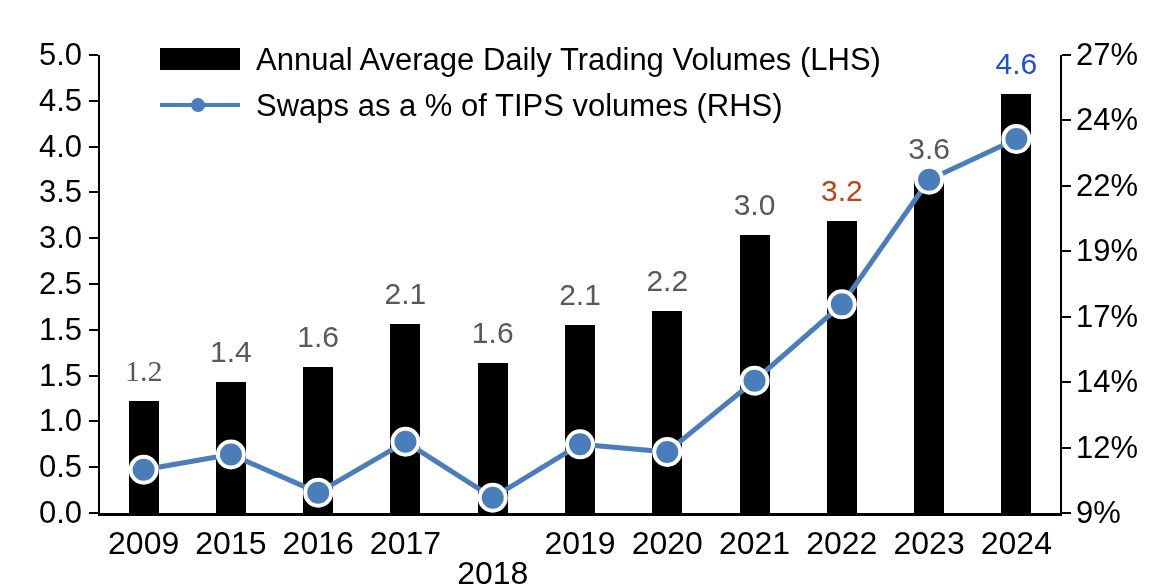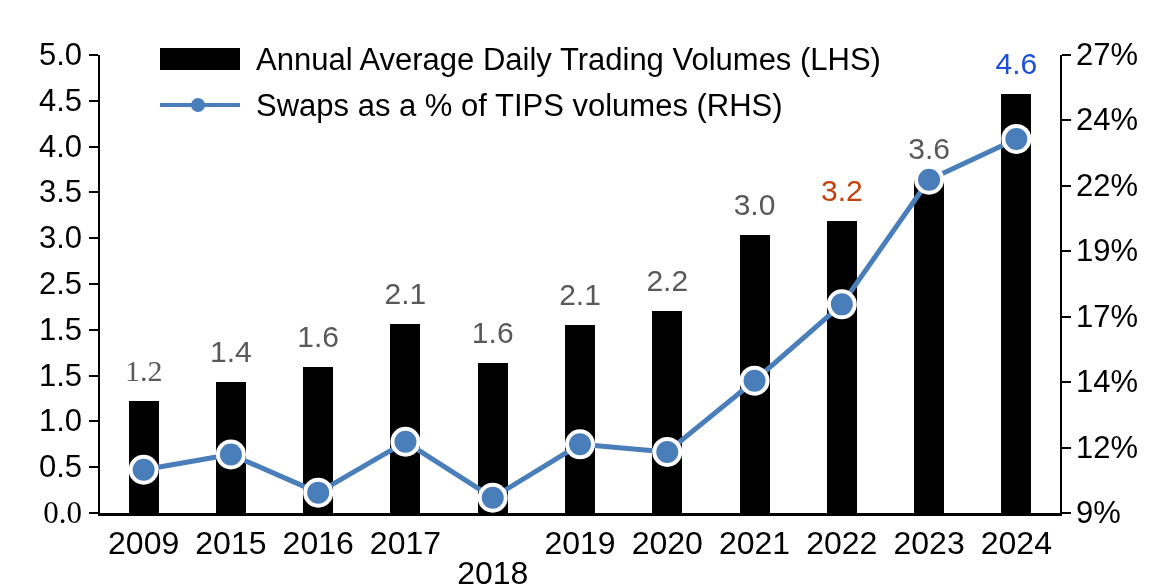--- a/index.html
+++ b/index.html
@@ -153,21 +153,21 @@
 <body>
 
 <div id="chart-root">
 
   <div class="axis-line" id="left-axis-line"></div>
   <div class="axis-line" id="right-axis-line"></div>
   <div class="axis-line" id="bottom-axis-line"></div>
 
   <div id="left-ticks">
       <div class="tick left" style="top: 512px;"></div>
-      <div class="ylabel-left" style="top: 497px; font-family: Liberation Serif, serif;">0.0</div>
+      <div class="ylabel-left" style="top: 497px;">0.0</div>
       <div class="tick left" style="top: 466.2px;"></div>
       <div class="ylabel-left" style="top: 451.2px;">0.5</div>
       <div class="tick left" style="top: 420.4px;"></div>
       <div class="ylabel-left" style="top: 405.4px;">1.0</div>
       <div class="tick left" style="top: 374.6px;"></div>
       <div class="ylabel-left" style="top: 359.6px;">1.5</div>
       <div class="tick left" style="top: 328.8px;"></div>
       <div class="ylabel-left" style="top: 313.8px;">1.5</div>
       <div class="tick left" style="top: 283px;"></div>
       <div class="ylabel-left" style="top: 268px;">2.5</div>

